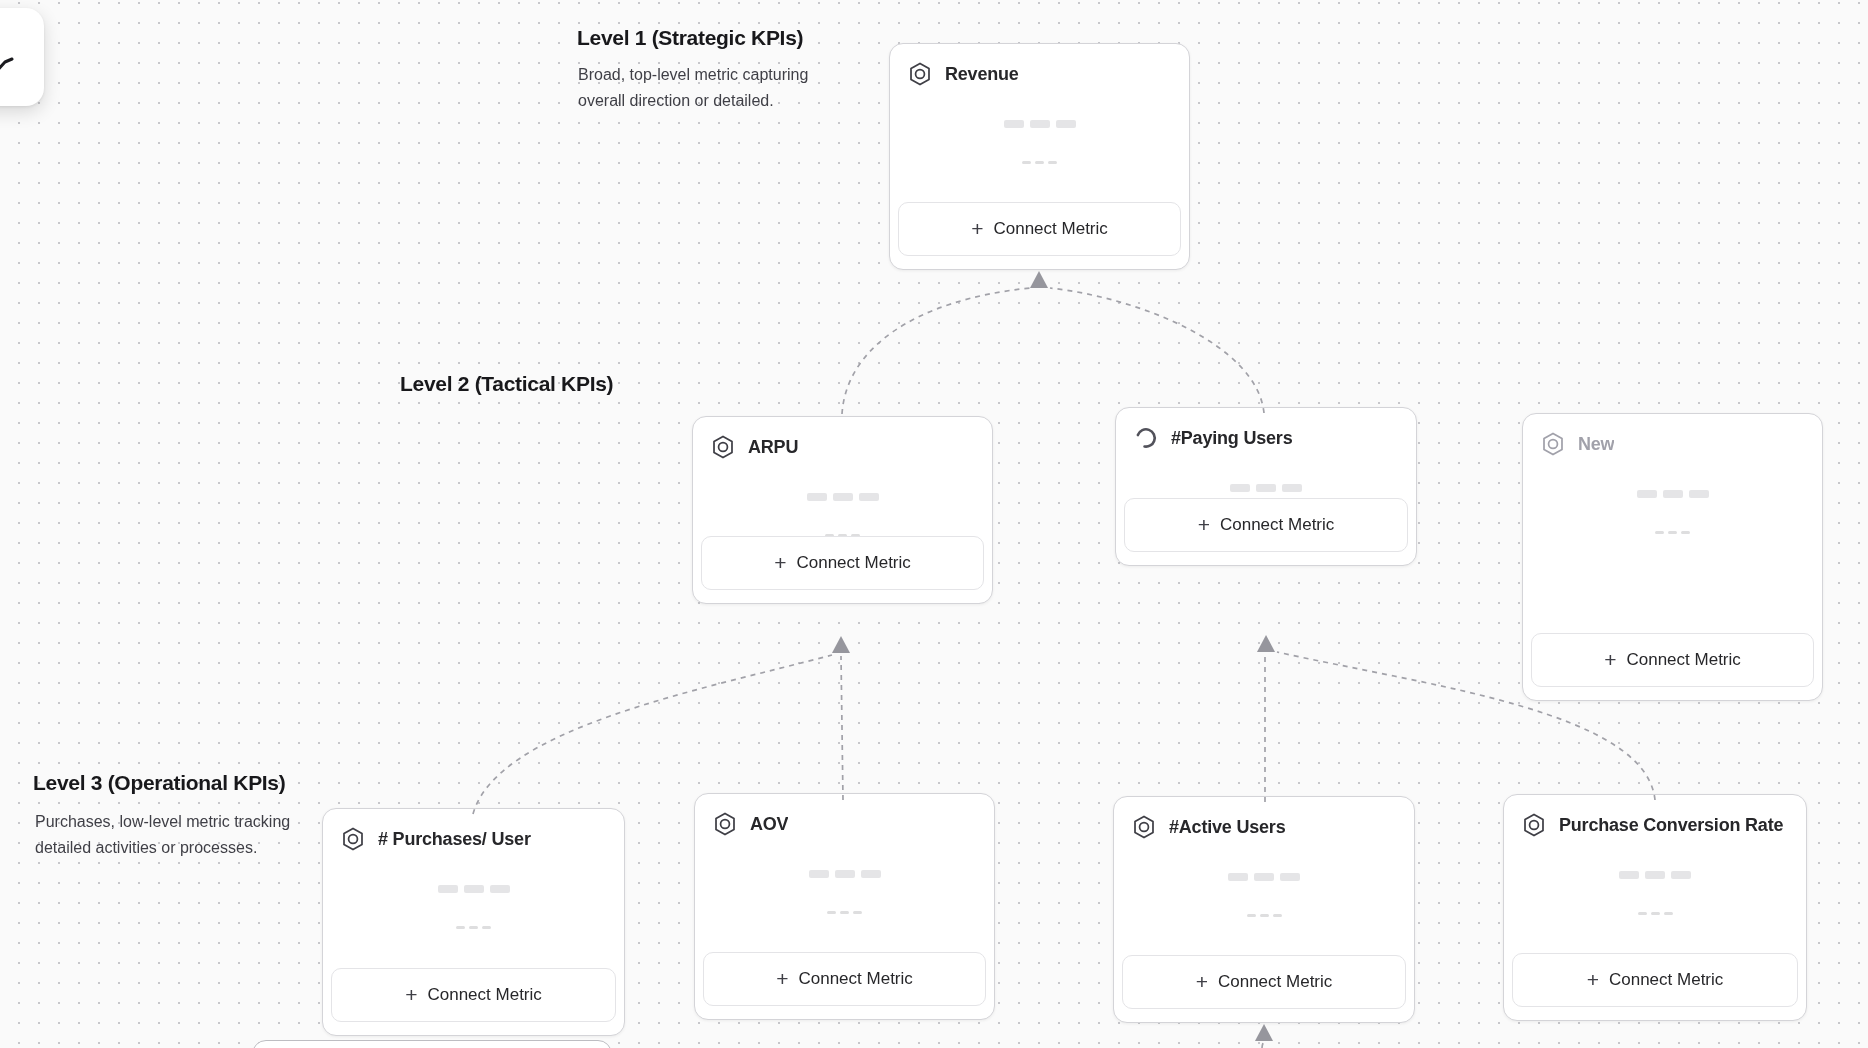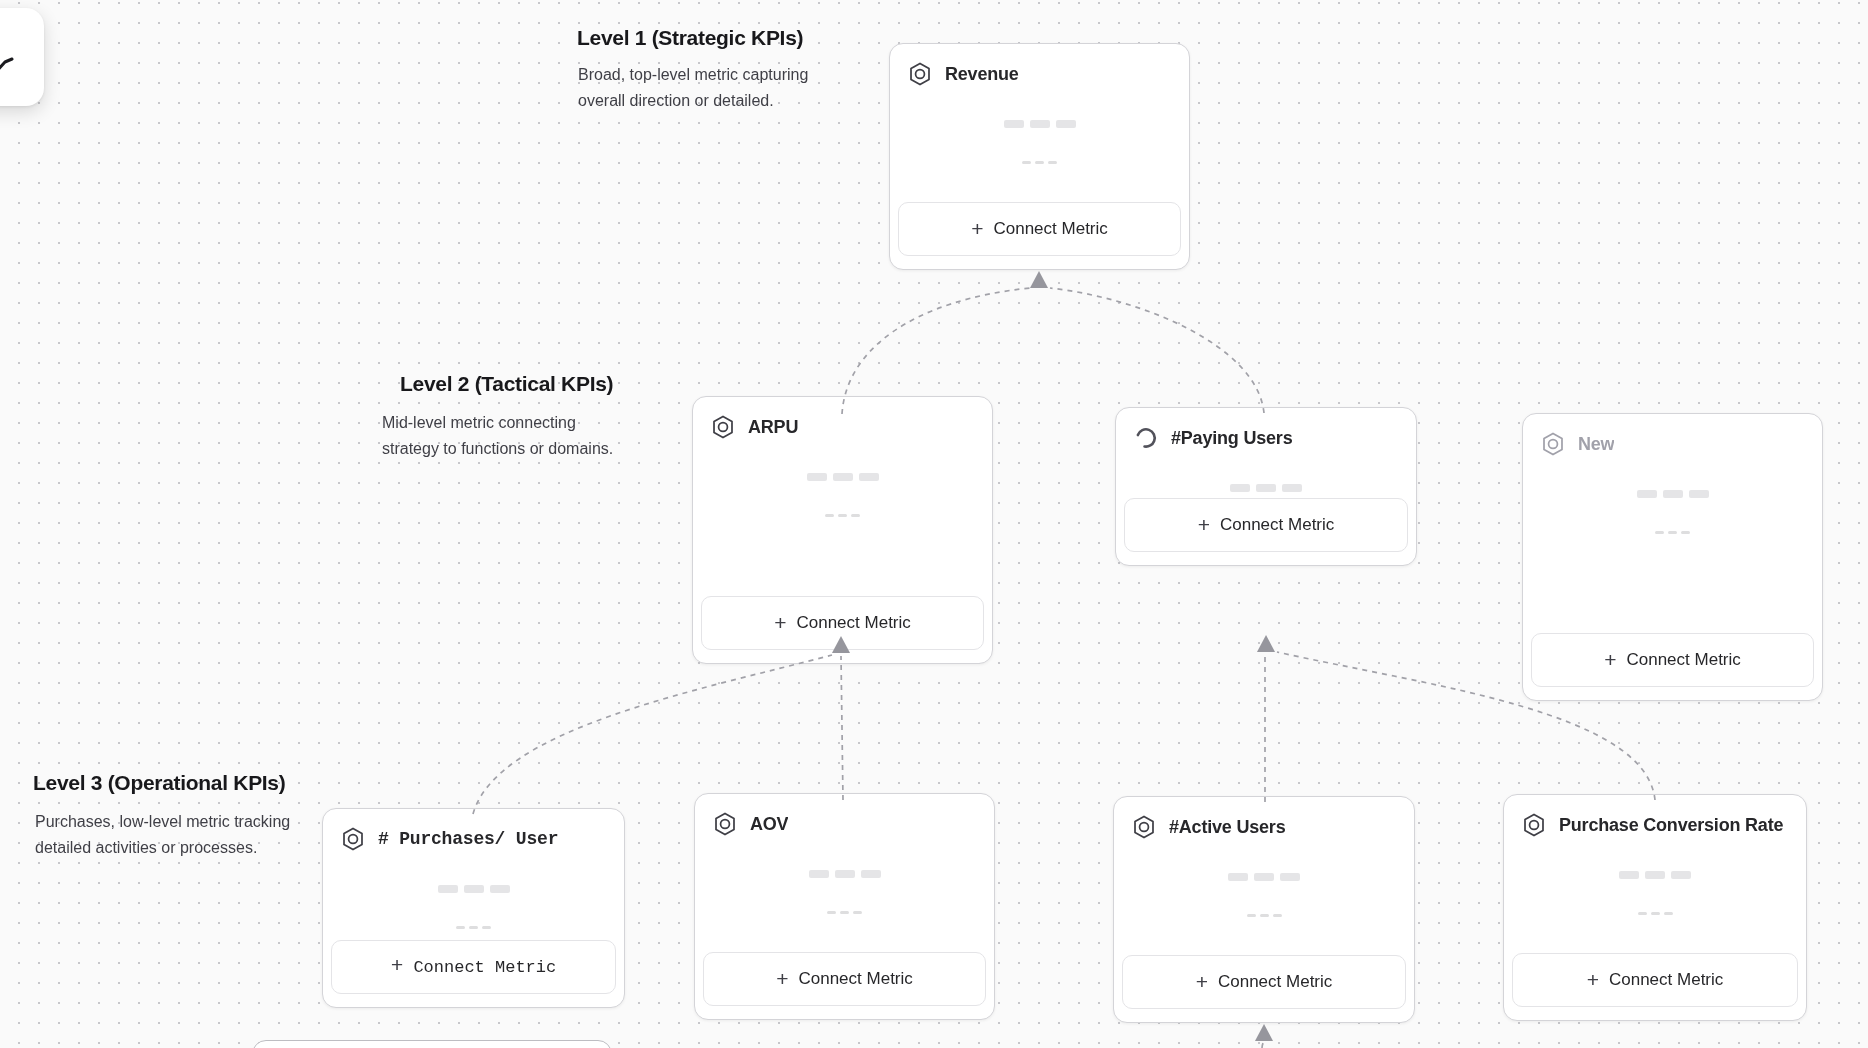--- a/index.html
+++ b/index.html
@@ -88,24 +88,20 @@
 
 <div class="canvas">
 
   <h2 class="section-title" style="left:577px;top:26px;">Level 1 (Strategic KPIs)</h2>
   <div class="section-desc" style="left:578px;top:62px;">
     <div>Broad, top-level metric capturing</div>
     <div>overall direction or detailed.</div>
   </div>
 
   <h2 class="section-title" style="left:380px;top:372px;margin-left:20px;">Level 2 (Tactical KPIs)</h2>
-  <div class="section-desc" style="left:382px;top:410px;">
-    <div>Mid-level metric connecting</div>
-    <div>strategy to functions or domains.</div>
-  </div>
 
   <h2 class="section-title" style="left:33px;top:771px;">Level 3 (Operational KPIs)</h2>
   <div class="section-desc" style="left:35px;top:809px;">
     <div>Purchases, low-level metric tracking</div>
     <div>detailed activities or processes.</div>
   </div>
 
   <div class="card" style="left:889px;top:43px;width:301px;height:227px;">
     <div class="card-head">
       <span class="icon">
@@ -127,21 +123,21 @@
           <span class="sk-dash"></span>
           <span class="sk-dash"></span>
         </div>
     </div>
     <button class="connect-btn">
       <span class="plus">+</span>
       <span>Connect Metric</span>
     </button>
   </div>
 
-  <div class="card" style="left:692px;top:396px;width:301px;height:268px;">
+  <div class="card" style="left:692px;top:416px;width:301px;height:188px;">
     <div class="card-head">
       <span class="icon">
         <svg width="26" height="26" viewBox="0 0 24 24" fill="none" stroke="#3f3f46" stroke-width="1.6" stroke-linejoin="round">
           <path d="M12 2.2 L20.3 7 V17 L12 21.8 L3.7 17 V7 Z"></path>
             <circle cx="12" cy="12" r="4.1"></circle>
         </svg>
       </span>
       <span class="card-title">ARPU</span>
     </div>
     <div class="skeleton">
@@ -210,21 +206,21 @@
           <span class="sk-dash"></span>
           <span class="sk-dash"></span>
         </div>
     </div>
     <button class="connect-btn">
       <span class="plus">+</span>
       <span>Connect Metric</span>
     </button>
   </div>
 
-  <div class="card" style="left:322px;top:808px;width:303px;height:200px;font-family:Liberation Mono, monospace;">
+  <div class="card" style="left:322px;top:808px;width:303px;height:228px;">
     <div class="card-head">
       <span class="icon">
         <svg width="26" height="26" viewBox="0 0 24 24" fill="none" stroke="#3f3f46" stroke-width="1.6" stroke-linejoin="round">
           <path d="M12 2.2 L20.3 7 V17 L12 21.8 L3.7 17 V7 Z"></path>
             <circle cx="12" cy="12" r="4.1"></circle>
         </svg>
       </span>
       <span class="card-title"># Purchases/ User</span>
     </div>
     <div class="skeleton">

